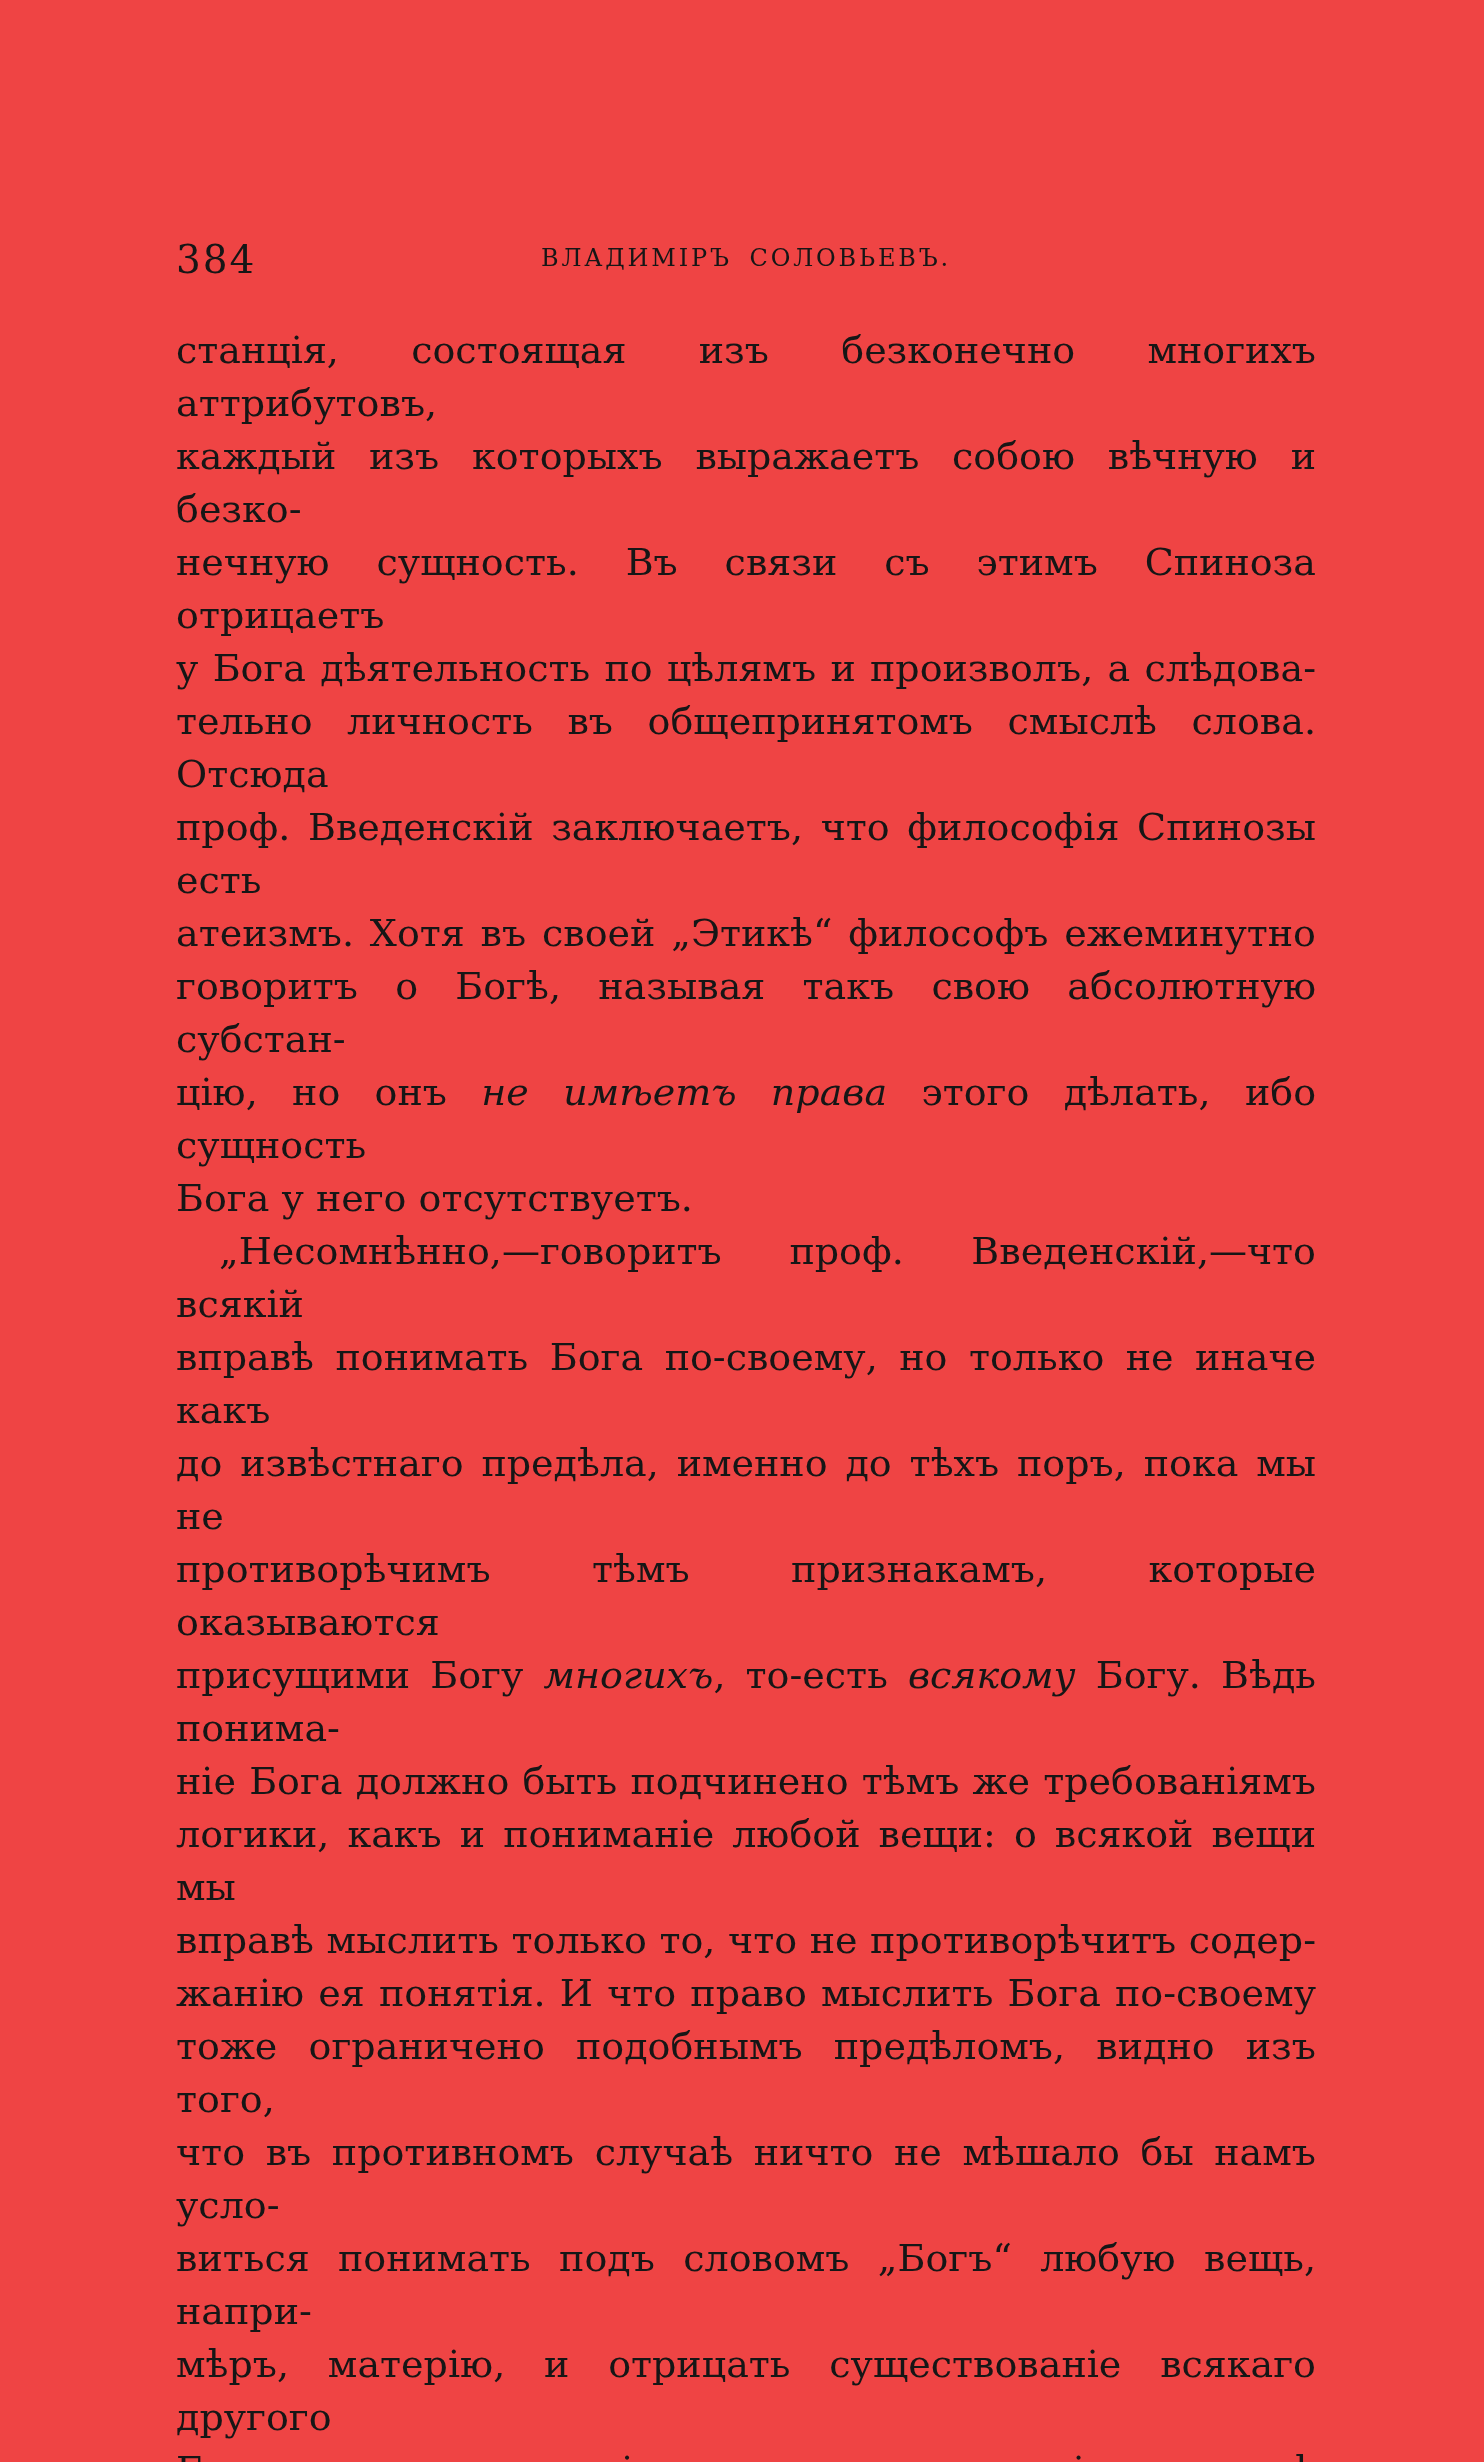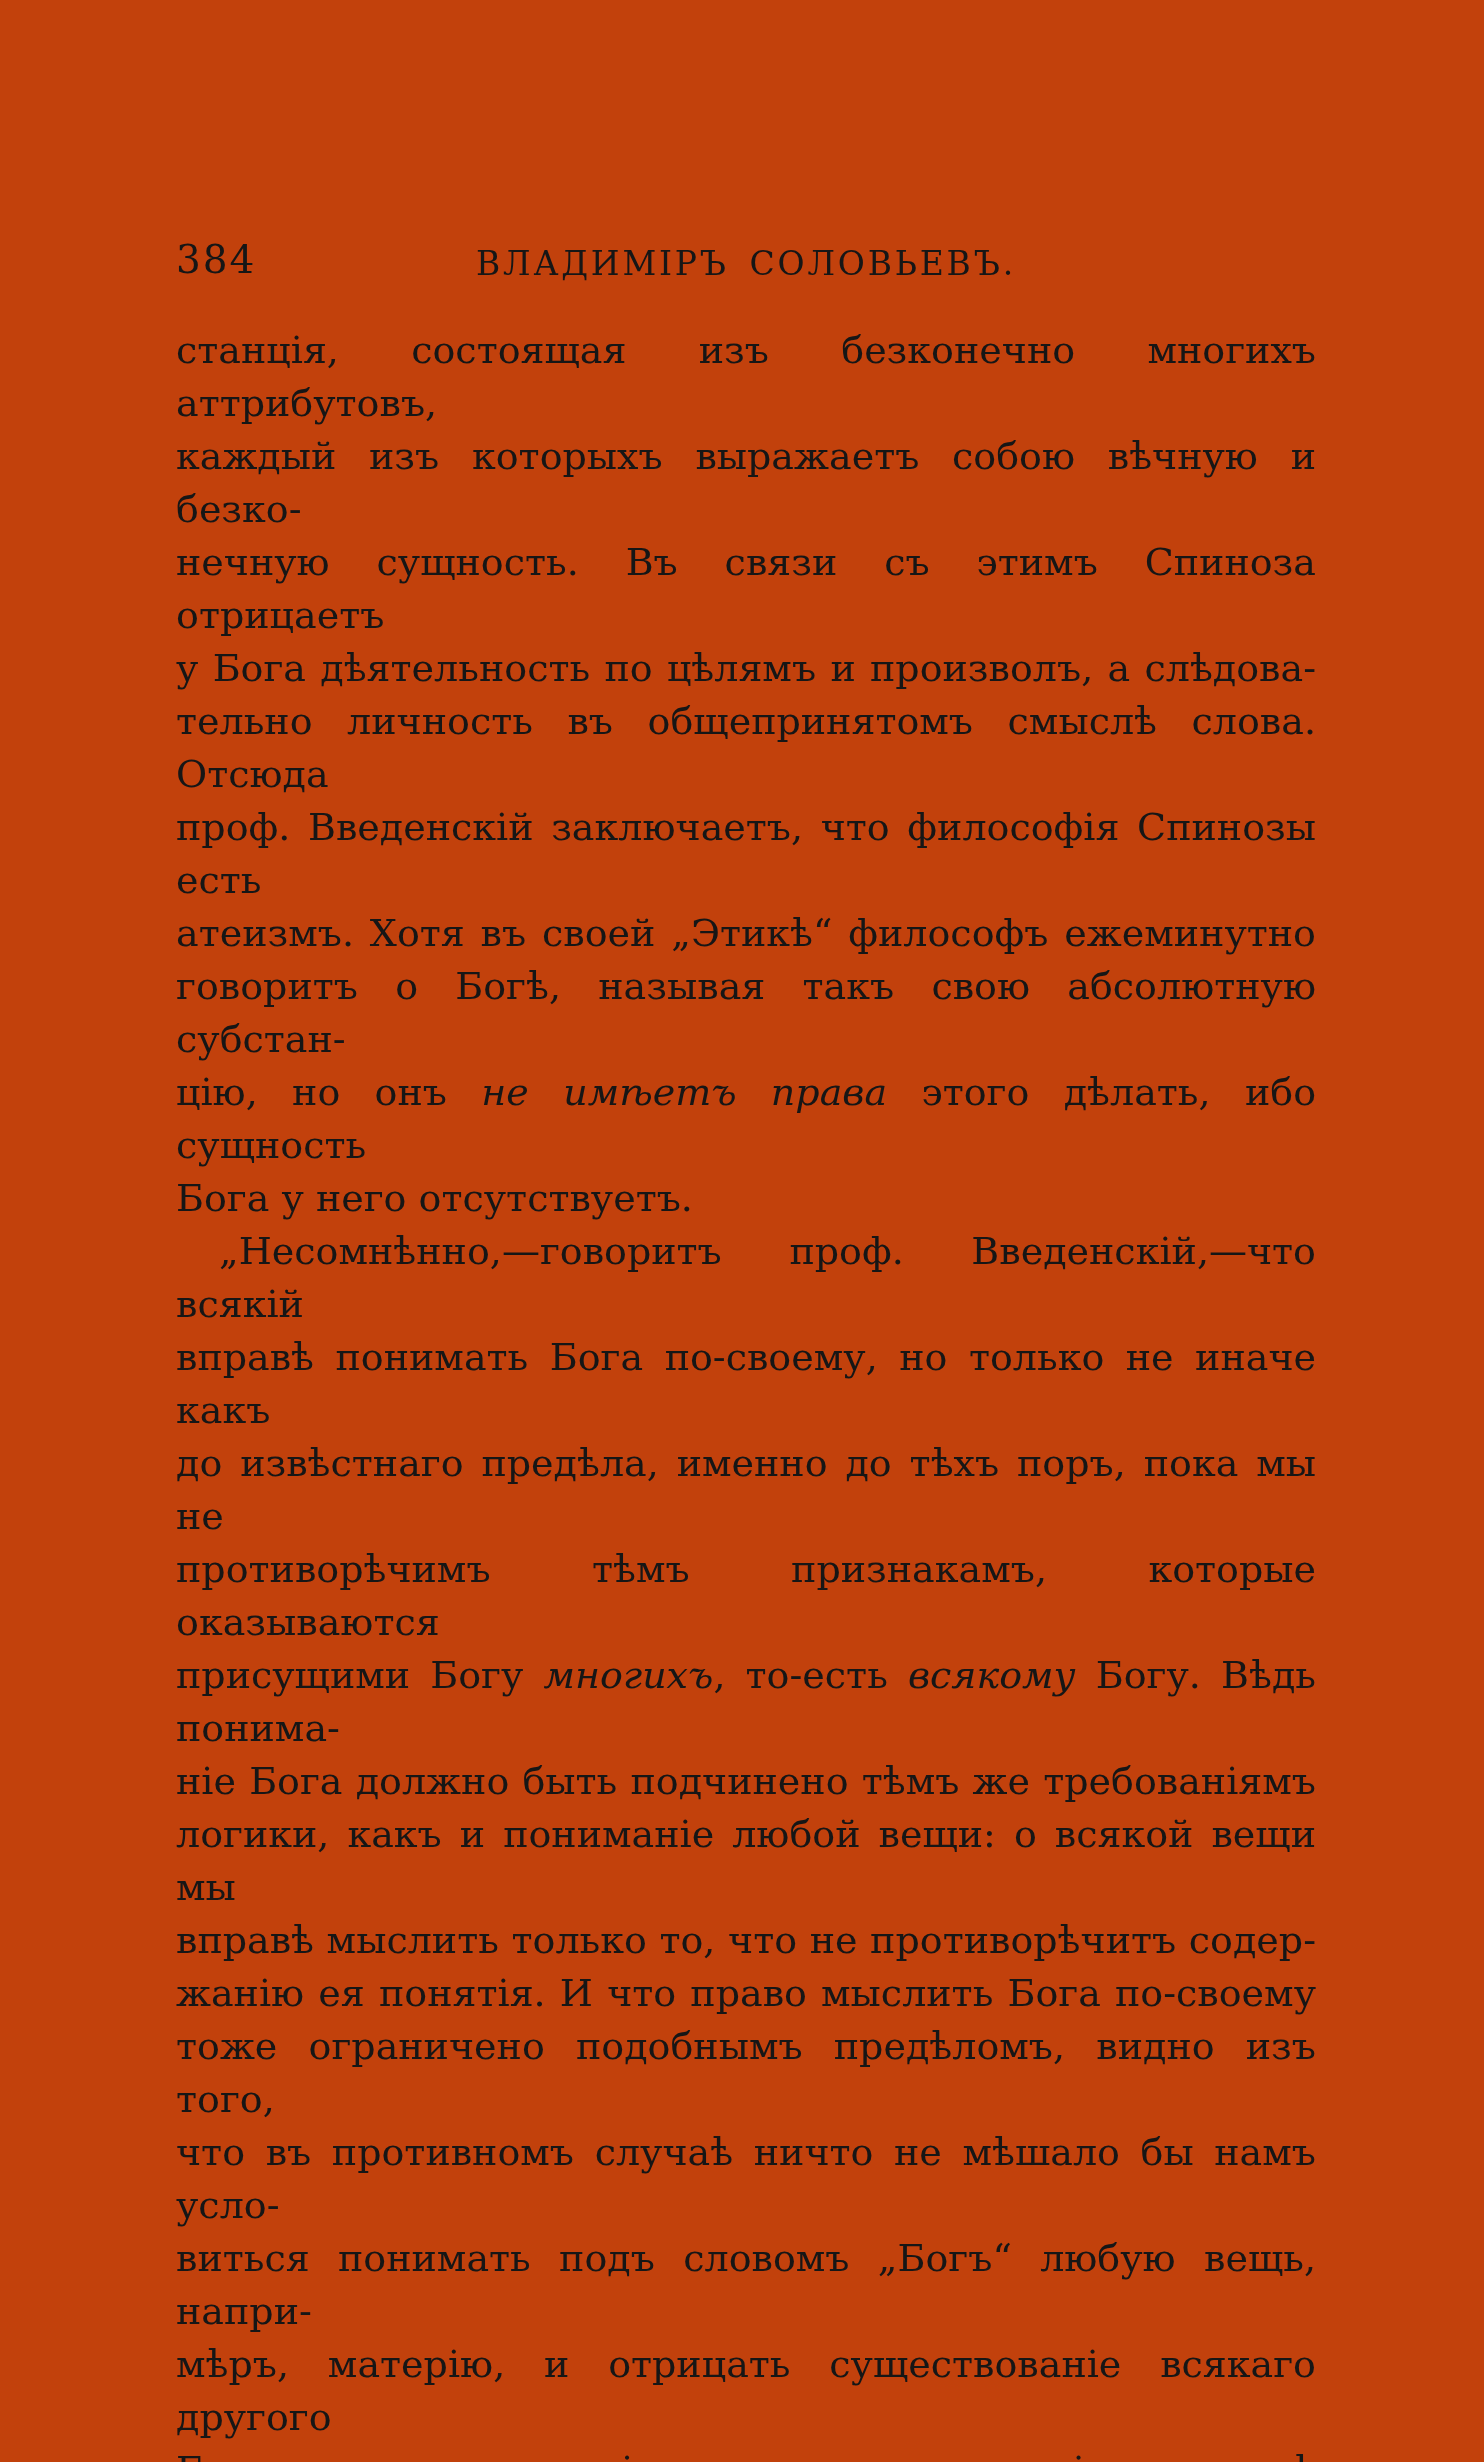--- a/index.html
+++ b/index.html
@@ -6,34 +6,34 @@
   body {
     width: 1485px; height: 2462px;
     background: #ffffff;
     font-family: "DejaVu Serif", serif;
     color: #161616;
     position: relative;
     -webkit-font-smoothing: antialiased;
   }
   .page {
     position: absolute; inset: 0;
-    background: #c2410c;
+    background: #ef4444;
   }
   .folio {
     position: absolute;
     left: 176px; top: 237px;
     font-size: 39px;
     letter-spacing: 1.9px;
   }
   .running-title {
     position: absolute;
     left: 176px; top: 244px;
     width: 1140px;
     text-align: center;
-    font-size: 33px;
+    font-size: 24px;
     letter-spacing: 2.8px;
     word-spacing: 7.4px;
   }
   .text-block {
     position: absolute;
     left: 176px; top: 324px;
     width: 1140px;
     font-size: 38px;
     line-height: 53px;
   }

